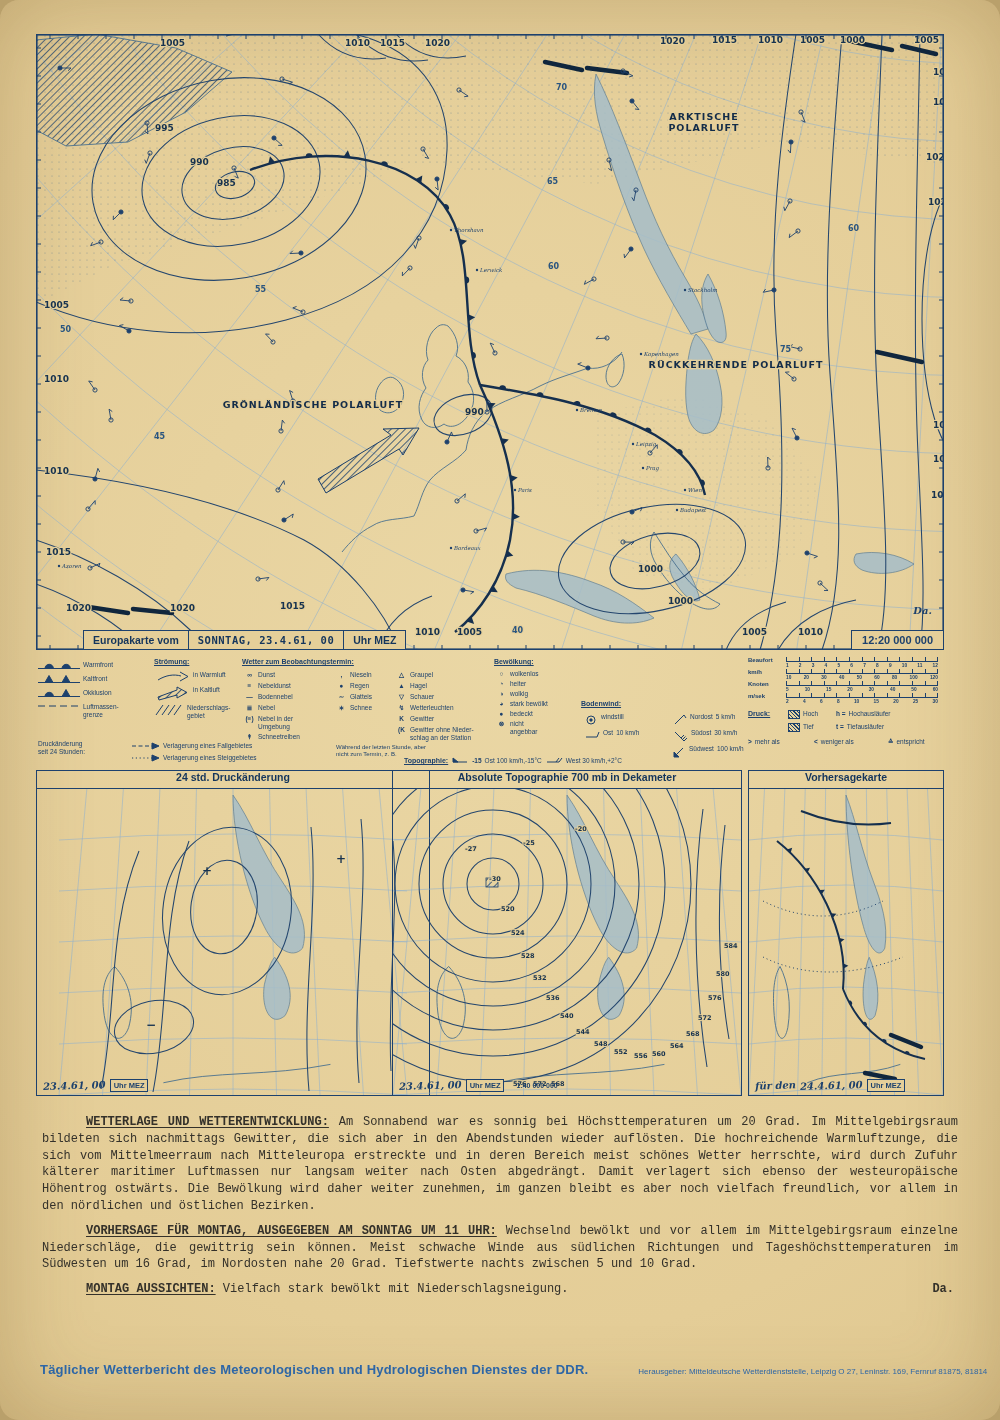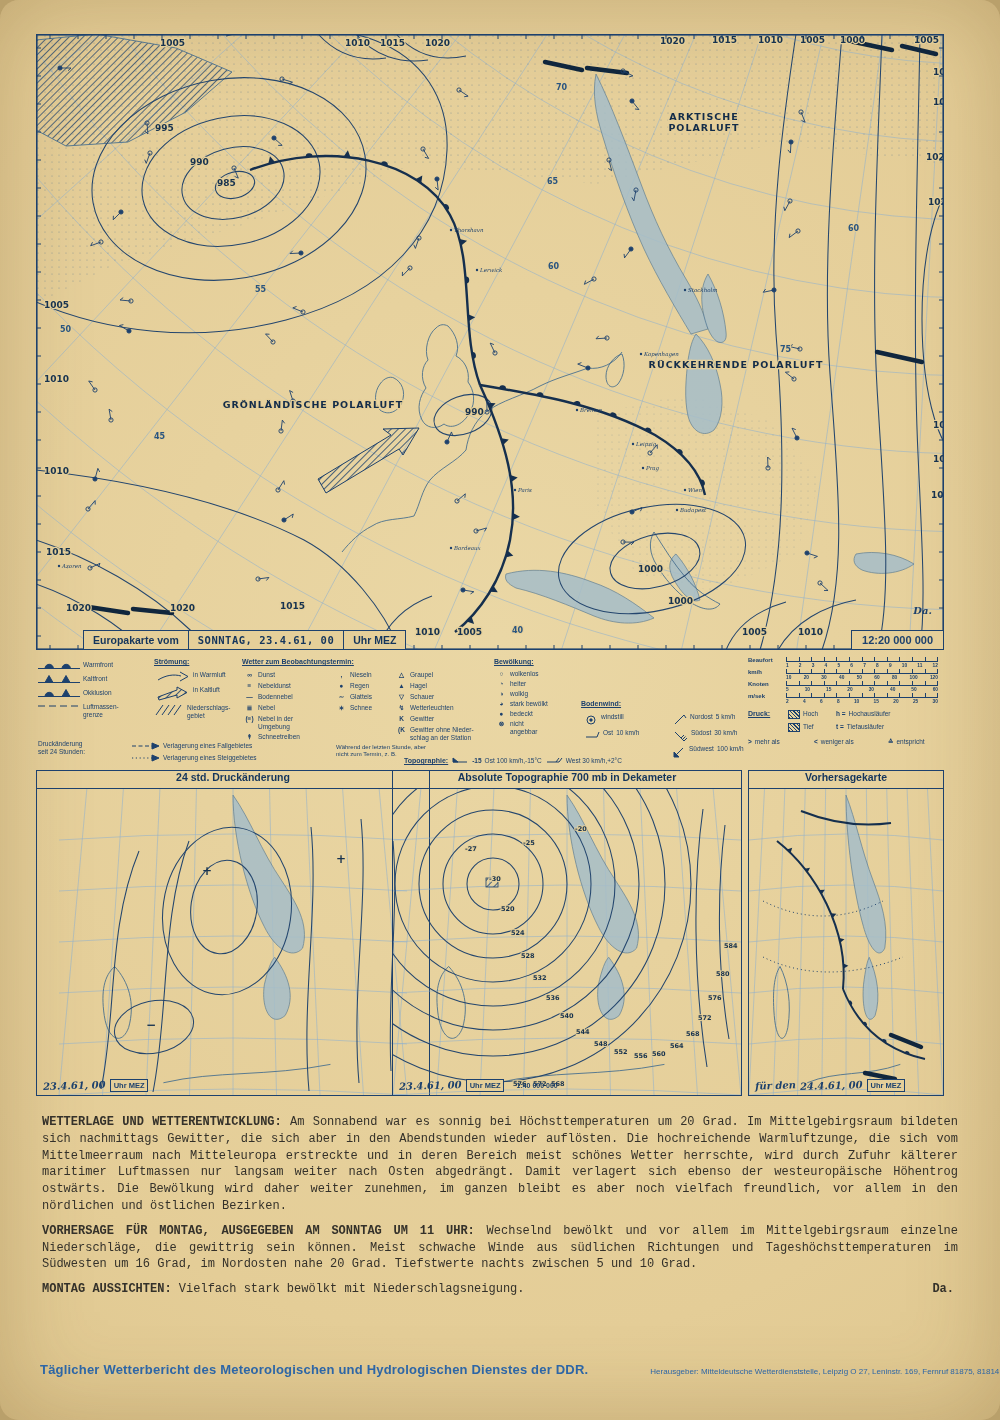--- a/index.html
+++ b/index.html
@@ -59,26 +59,26 @@
        font:700 10.5px "Liberation Sans",sans-serif;color:#14355c;}
   .panel svg{display:block;width:100%;height:306px;}
   .panel-foot{position:absolute;left:6px;bottom:3px;display:flex;align-items:center;gap:4px;}
   .hand{font:italic 700 10px "DejaVu Serif",serif;transform:rotate(-2deg);}
   .uhrbox{border:1px solid #1d416d;font:700 7.5px "Liberation Sans",sans-serif;padding:1px 3px;background:#e5cf99;}
   .p2scale{font:700 7px "Liberation Sans",sans-serif;margin-left:8px;}
   
   .report{position:absolute;left:42px;top:1114px;width:916px;color:#34312a;
        font:400 12px/1.4 "Liberation Mono",monospace;text-align:justify;}
   .rp{margin:0 0 8px 0;position:relative;}
-  .rh{font-weight:700;text-underline-offset:2px;}
+  .rh{font-weight:700;text-decoration:underline;text-underline-offset:2px;margin-left:44px;}
   .sig{position:absolute;right:4px;bottom:0;font-weight:700;}
   
   .pfoot{position:absolute;left:40px;top:1360px;width:930px;color:#2d66a6;white-space:nowrap;}
   .ft{font:700 13px "Liberation Sans",sans-serif;letter-spacing:.2px;}
-  .fp{font:400 8px "Liberation Sans",sans-serif;margin-left:22px;padding-left:40px;}
+  .fp{font:400 8px "Liberation Sans",sans-serif;margin-left:10px;padding-left:40px;}
 </style>
 </head>
 <body>
 
 <div class="page">
 
   <svg width="0" height="0" style="position:absolute">
     <defs>
       <pattern id="hatchG" width="5" height="5" patternTransform="rotate(45)" patternUnits="userSpaceOnUse">
         <line x1="0" y1="0" x2="0" y2="5" stroke="#1d416d" stroke-width="1.6"></line>

